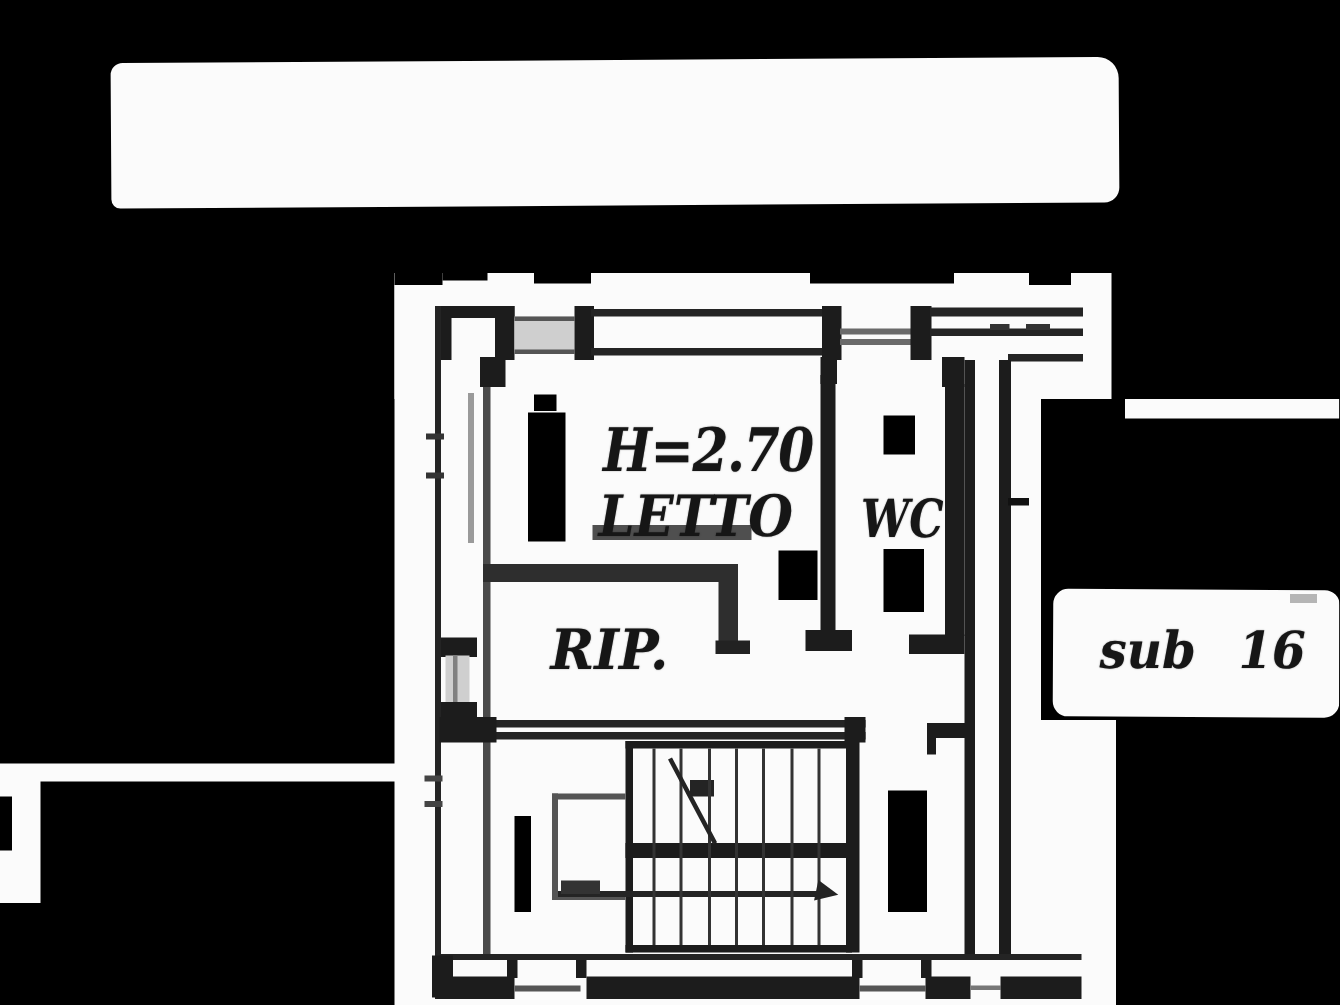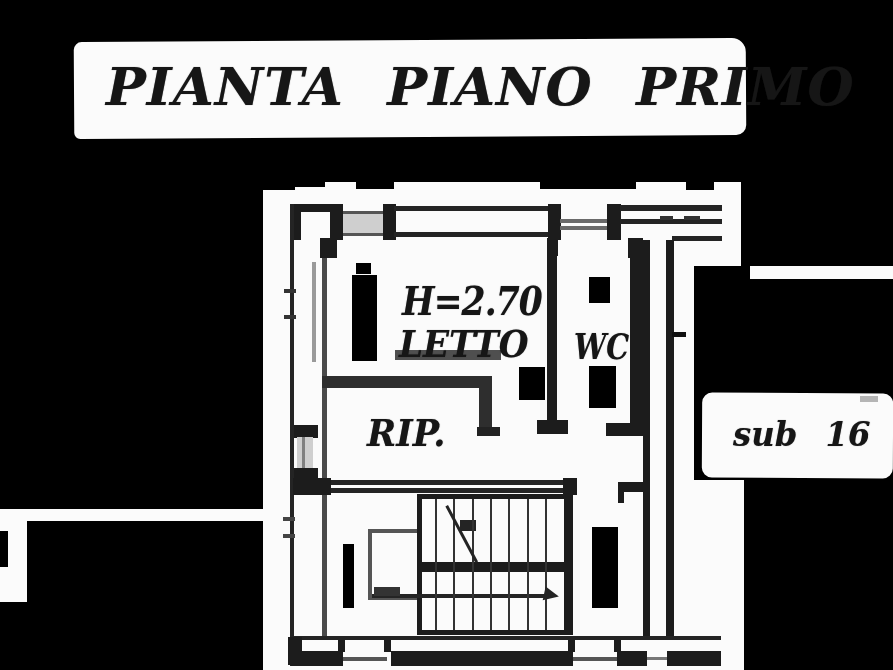--- a/index.html
+++ b/index.html
@@ -147,19 +147,18 @@
       <div style="left: 472px; top: 499px; width: 2px; height: 131px; background: rgb(51, 51, 51);"></div>
       <div style="left: 490px; top: 499px; width: 2px; height: 131px; background: rgb(51, 51, 51);"></div>
       <div style="left: 508px; top: 499px; width: 2px; height: 131px; background: rgb(51, 51, 51);"></div>
       <div style="left: 527px; top: 499px; width: 2px; height: 131px; background: rgb(51, 51, 51);"></div>
       <div style="left: 545px; top: 499px; width: 2px; height: 131px; background: rgb(51, 51, 51);"></div>
     </div>
 
   <div id="stair-diagonal"></div>
   <div id="stair-arrow-head"></div>
 
-  <div class="label" id="title-label">PIANTA PIANO PRIMO</div>
   <div class="label" id="height-label">H=2.70</div>
   <div class="label" id="letto-label">LETTO</div>
   <div class="label" id="wc-label">WC</div>
   <div class="label" id="rip-label">RIP.</div>
   <div class="label" id="sub-label">sub 16</div>
 </div>
 
 </body></html>

